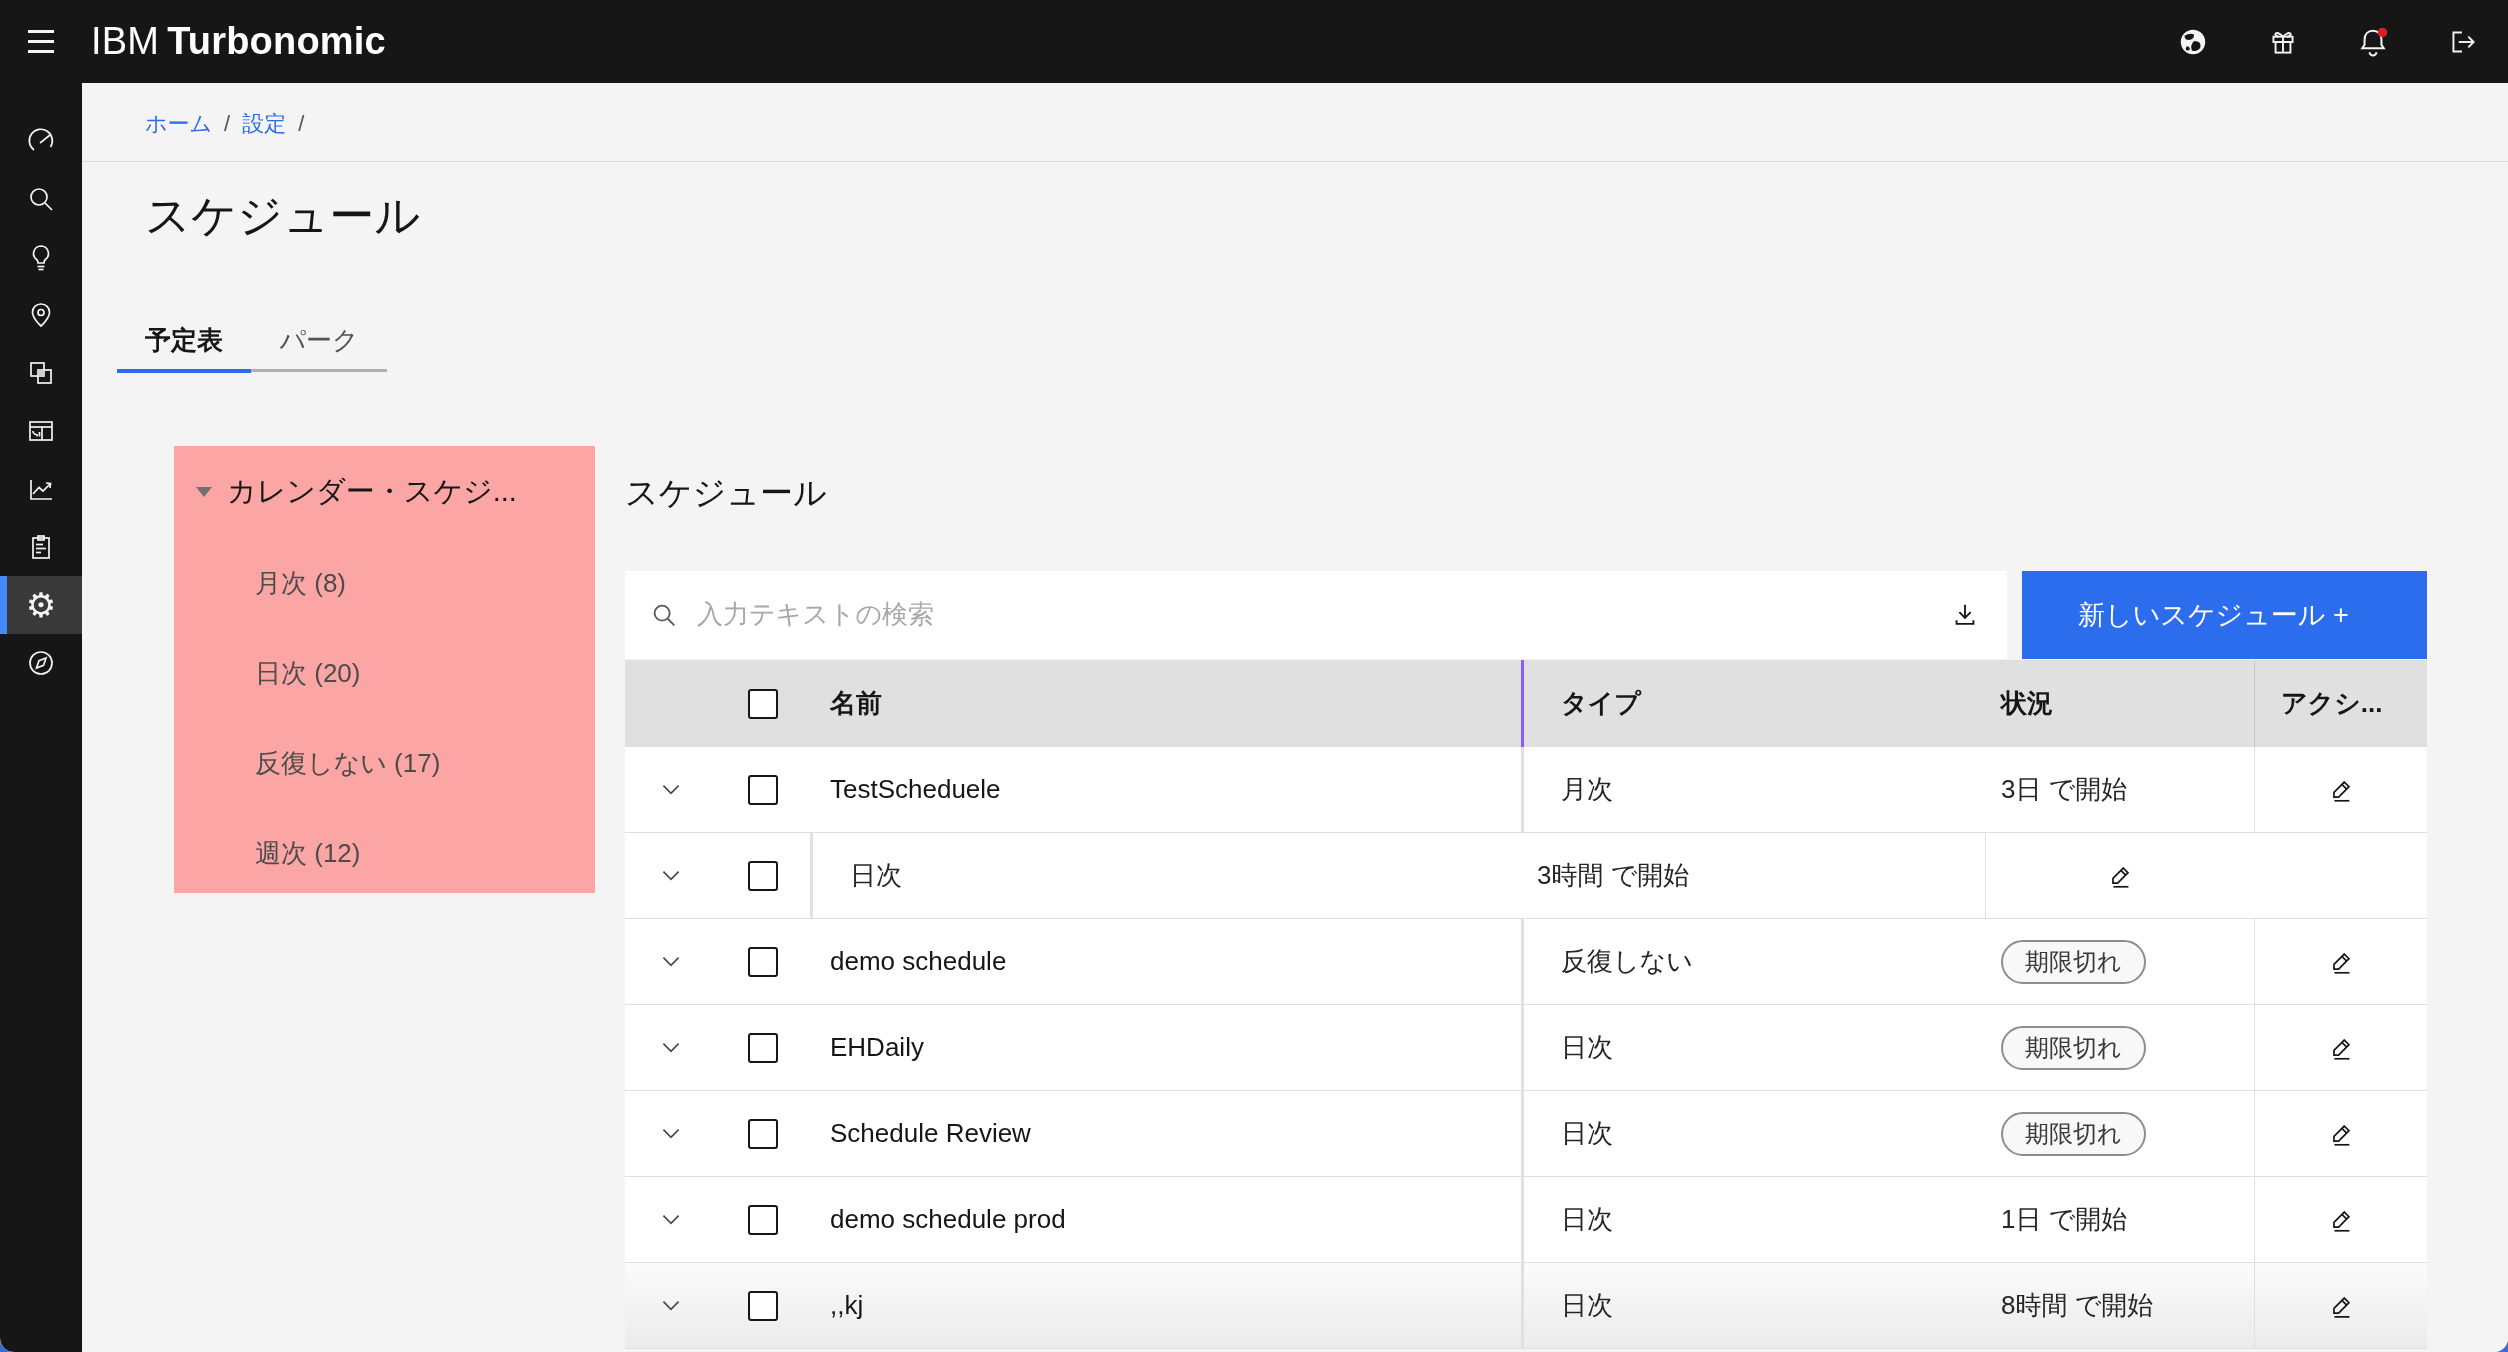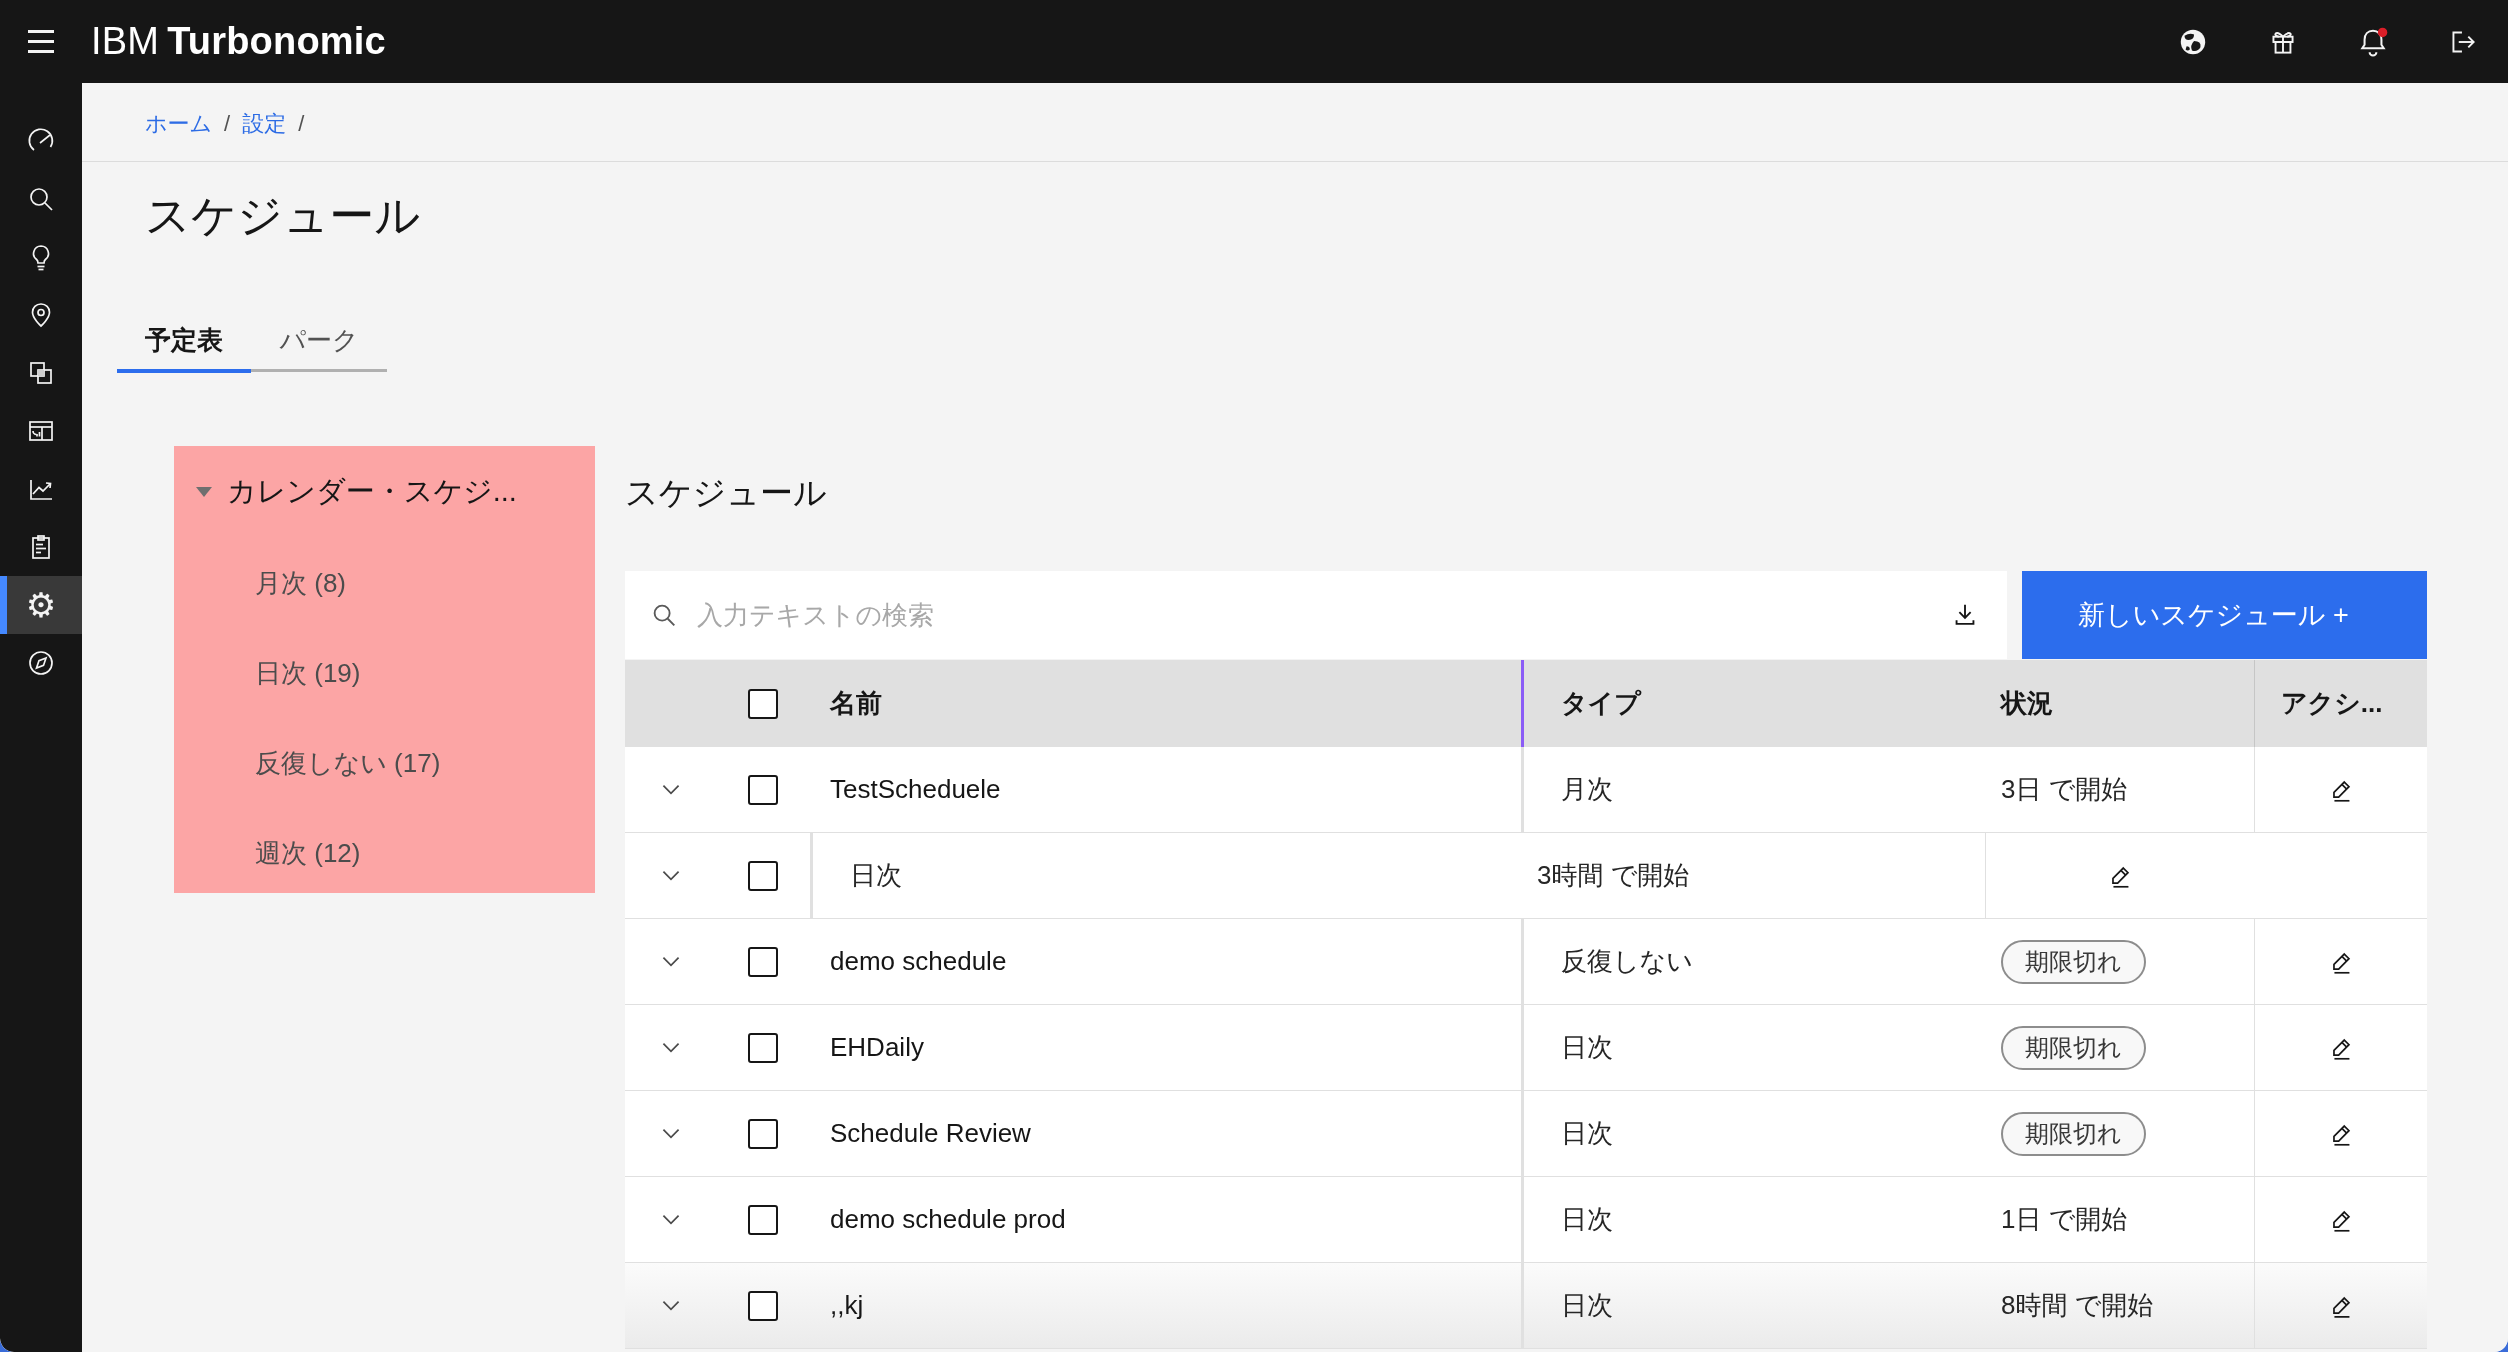--- a/index.html
+++ b/index.html
@@ -44,21 +44,21 @@
   .tree-title { height:92px; display:flex; align-items:center; padding-left:22px; gap:15px; cursor:pointer; }
   .caret { width:0; height:0; border-left:8px solid transparent; border-right:8px solid transparent; border-top:10px solid #6f6f6f; flex:none; }
   .tree-title .tt { font-size:29px; color:#161616; white-space:nowrap; overflow:hidden; }
   .titem { height:90px; display:flex; align-items:center; padding-left:81px; font-size:26px; color:#4c4c4c; cursor:pointer; }
 
   
   .panel { position:absolute; left:543px; top:0; width:1802px; }
   .sec-heading { position:absolute; top:388px; left:0; font-size:33px; font-weight:400; color:#161616; }
   .toolbar { position:absolute; top:488px; left:0; width:1802px; height:88px; display:flex; }
   .searchbox { width:1382px; height:88px; background:#ffffff; display:flex; align-items:center; padding-left:24px; }
-  .searchbox input { flex:1; border:none; outline:none; background:transparent; font-size:26px; color:#6d28d9; margin-left:18px; font-family:Liberation Sans, sans-serif; }
+  .searchbox input { flex:1; border:none; outline:none; background:transparent; font-size:26px; color:#6d28d9; margin-left:18px; font-family:Liberation Serif, serif; }
   .searchbox input::placeholder { color:#a8a8a8; }
   .dl-btn { background:none; border:none; cursor:pointer; margin-right:14px; display:flex; align-items:center; justify-content:center; width:56px; height:88px; flex:none; }
   .new-btn { margin-left:15px; width:405px; height:88px; background:#2c6ded; color:#ffffff; border:none; font-size:27px; cursor:pointer; font-family:inherit; text-align:left; padding-left:56px; }
 
   
   .table { position:absolute; top:577px; left:0; width:1802px; }
   .thead, .trow { display:grid; grid-template-columns:91px 94px 711px 464px 269px 173px; align-items:center; }
   .thead { height:87px; background:#e0e0e0; font-weight:700; font-size:26px; color:#161616; }
   .thead .c-type, .trow .c-type { border-left:3px solid #8b5cf6; height:100%; display:flex; align-items:center; }
   .thead .c-act,  .trow .c-act  { border-left:1px solid #c6c6c6; height:100%; display:flex; align-items:center; justify-content:center; }
@@ -213,21 +213,21 @@
       <button class="tab t1">予定表</button>
       <button class="tab t2">パーク</button>
     </div>
 
     <aside class="tree">
       <div class="tree-title">
         <span class="caret"></span>
         <span class="tt">カレンダー・スケジ...</span>
       </div>
       <div class="titem">月次 (8)</div>
-      <div class="titem">日次 (19)</div>
+      <div class="titem">日次 (20)</div>
       <div class="titem">反復しない (17)</div>
       <div class="titem">週次 (12)</div>
     </aside>
 
     <section class="panel">
       <h2 class="sec-heading">スケジュール</h2>
 
       <div class="toolbar">
         <div class="searchbox">
           <svg width="30" height="30" viewBox="0 0 32 32" fill="none" stroke="#5a5a5a" stroke-width="2">

